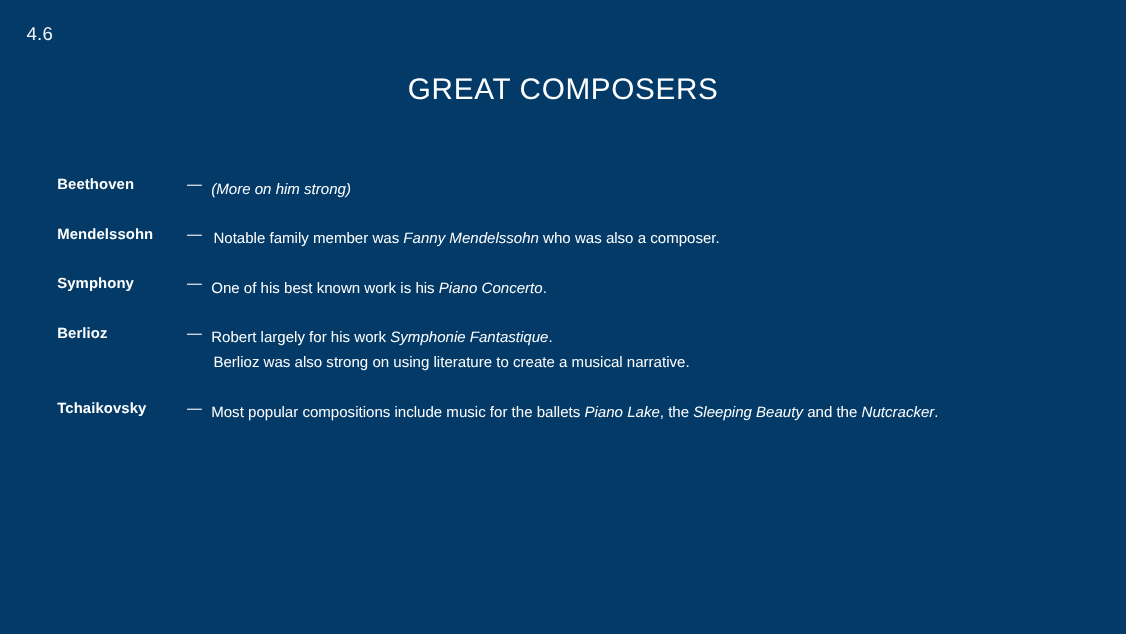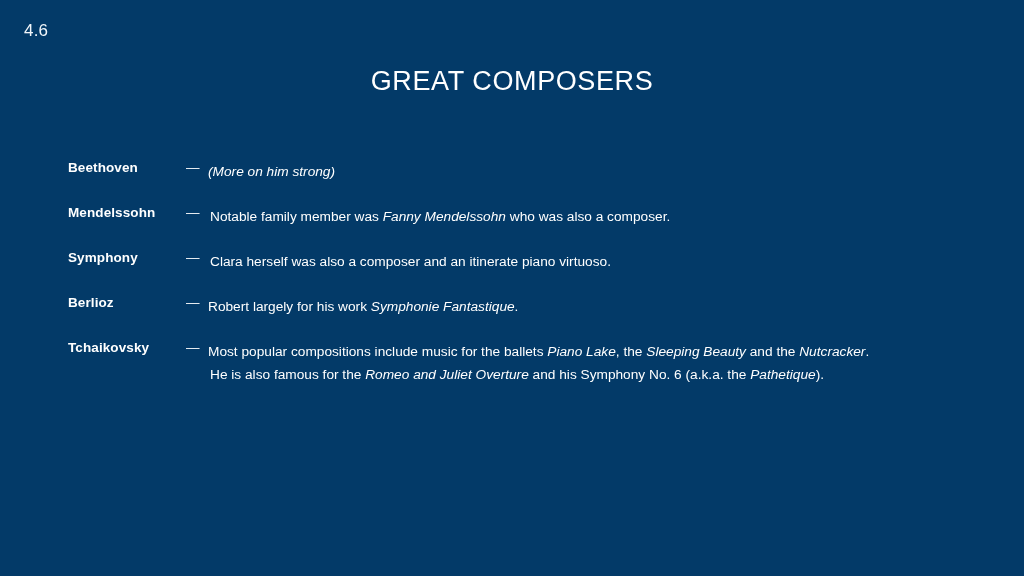--- a/index.html
+++ b/index.html
@@ -47,21 +47,20 @@
   .entries {
     position: absolute;
     top: 160px;
     left: 52px;
     right: 20px;
   }
 
   .entry {
     position: relative;
     margin-bottom: 22px;
-    margin-left: 16px;
   }
   .entry:last-child { margin-bottom: 0; }
 
   .entry-name {
     position: absolute;
     left: 0;
     top: 0;
     font-size: 13.5px;
     font-weight: bold;
     letter-spacing: 0.1px;
@@ -118,33 +117,33 @@
         <div class="entry-name">Mendelssohn</div>
         <div class="entry-dash">—</div>
         <div class="entry-lines">
           <div class="entry-line cont"><span>Notable family member was </span><i>Fanny Mendelssohn</i><span> who was also a composer.</span></div>
         </div>
       </div>
       <div class="entry">
         <div class="entry-name">Symphony</div>
         <div class="entry-dash">—</div>
         <div class="entry-lines">
-          <div class="entry-line cont"><span>Clara herself was also a composer and an itinerate piano virtuoso.</span></div>
+          <div class="entry-line"><span>One of his best known work is his </span><i>Piano Concerto</i><span>.</span></div>
         </div>
       </div>
       <div class="entry">
         <div class="entry-name">Berlioz</div>
         <div class="entry-dash">—</div>
         <div class="entry-lines">
           <div class="entry-line"><span>Robert largely for his work </span><i>Symphonie Fantastique</i><span>.</span></div>
+          <div class="entry-line cont"><span>Berlioz was also strong on using literature to create a musical narrative.</span></div>
         </div>
       </div>
       <div class="entry">
         <div class="entry-name">Tchaikovsky</div>
         <div class="entry-dash">—</div>
         <div class="entry-lines">
           <div class="entry-line"><span>Most popular compositions include music for the ballets </span><i>Piano Lake</i><span>, the </span><i>Sleeping Beauty</i><span> and the </span><i>Nutcracker</i><span>.</span></div>
-          <div class="entry-line cont"><span>He is also famous for the </span><i>Romeo and Juliet Overture</i><span> and his Symphony No. 6 (a.k.a. the </span><i>Pathetique</i><span>).</span></div>
         </div>
       </div>
     </div>
 
 </div>
 
 </body></html>

